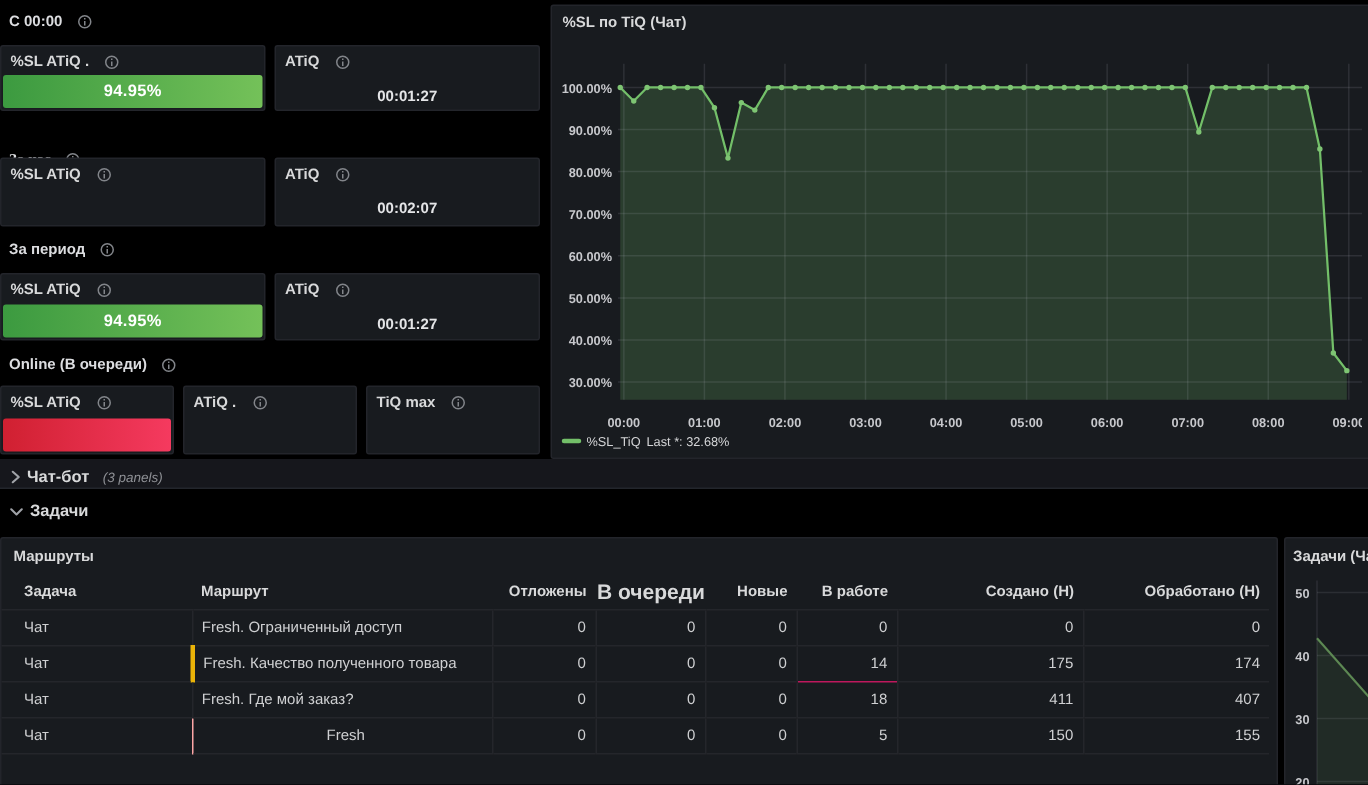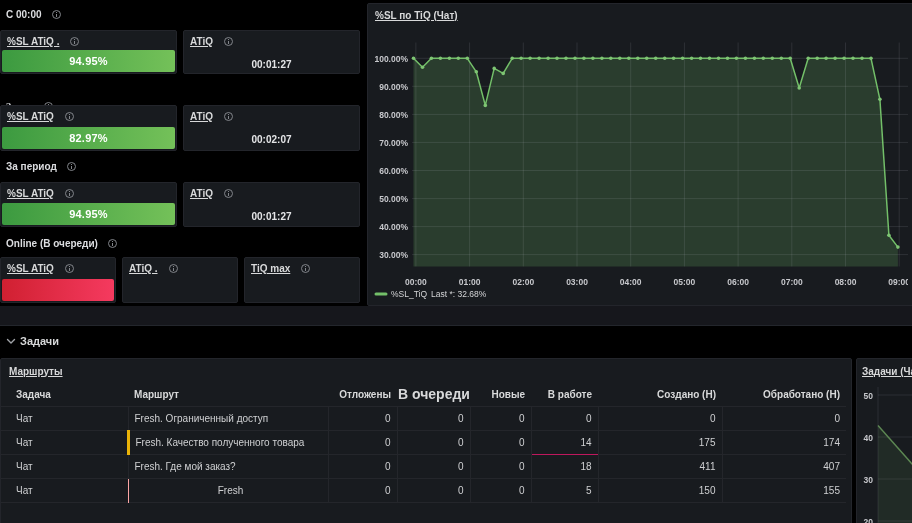--- a/index.html
+++ b/index.html
@@ -1,20 +1,20 @@
 <!DOCTYPE html>
 <html><head>
 <meta charset="utf-8">
 <style>
   html,body{margin:0;padding:0;background:#111217;}
   #wrap{position:relative;width:912px;height:523px;overflow:hidden;
         font-family:"Liberation Sans",sans-serif;background:#000000;color:#d8d9da;}
   .panel{position:absolute;background:#181b1f;border:1px solid #23252b;border-radius:2px;box-sizing:border-box;}
   .ptitle{position:absolute;left:6px;top:4px;height:12px;display:flex;align-items:center;gap:11px;
-          font-size:10px;font-weight:700;color:#d8d9da;white-space:nowrap;text-decoration:underline;}
+          font-size:10px;font-weight:700;color:#d8d9da;white-space:nowrap;}
   .sech{position:absolute;display:flex;align-items:center;gap:10px;height:12px;
         font-size:10px;font-weight:700;color:#dcdde0;white-space:nowrap;}
   .info{display:inline-block;width:9px;height:9px;border:1px solid #82858a;border-radius:50%;
         position:relative;box-sizing:border-box;flex:none;}
   .info::before{content:"";position:absolute;left:3px;top:1.5px;width:1px;height:1px;background:#82858a;}
   .info::after{content:"";position:absolute;left:3px;top:3.5px;width:1px;height:2.5px;background:#82858a;}
   .bar{position:absolute;left:1px;right:1px;bottom:1px;height:22px;border-radius:2px;
        display:flex;align-items:center;justify-content:center;
        font-size:11px;font-weight:700;color:#fff;letter-spacing:0.2px;}
   .gbar{background:linear-gradient(90deg,#3c9a40 0%,#74c159 100%);}
@@ -38,21 +38,20 @@
     <div class="ptitle">%SL ATiQ . <span class="info"></span></div>
     <div class="bar gbar">94.95%</div>
   </div>
   <div class="panel" style="left:183px;top:30px;width:177px;height:44px;">
     <div class="ptitle">ATiQ <span class="info"></span></div>
     <div class="sval">00:01:27</div>
   </div>
 
   <div class="panel" style="left:0;top:105px;width:177px;height:46px;">
     <div class="ptitle">%SL ATiQ <span class="info"></span></div>
-    <div class="bar gbar">82.97%</div>
   </div>
   <div class="panel" style="left:183px;top:105px;width:177px;height:46px;">
     <div class="ptitle">ATiQ <span class="info"></span></div>
     <div class="sval">00:02:07</div>
   </div>
 
   <div class="panel" style="left:0;top:182px;width:177px;height:45px;">
     <div class="ptitle">%SL ATiQ <span class="info"></span></div>
     <div class="bar gbar">94.95%</div>
   </div>
@@ -168,20 +167,25 @@
         <circle cx="511.9" cy="95.3" r="1.8" fill="#7ec573"></circle>
         <circle cx="520.9" cy="231.3" r="1.8" fill="#7ec573"></circle>
         <circle cx="529.9" cy="243.1" r="1.8" fill="#7ec573"></circle>
 <line x1="8" y1="290" x2="18" y2="290" stroke="#73bf69" stroke-width="3" stroke-linecap="round"></line>
 <text x="23" y="293" font-size="8.5" font-weight="400" fill="#d4d5d7">%SL_TiQ</text>
 <text x="63" y="293" font-size="8.5" font-weight="400" fill="#d4d5d7">Last *: 32.68%</text>
 </svg>
   </div>
 
   <div style="position:absolute;left:0;top:306px;width:912px;height:20px;background:#16171c;border-bottom:1px solid #23262c;box-sizing:border-box;"></div>
+  <div class="rowh" style="left:6px;top:308px;height:20px;">
+    <svg width="8" height="10" style="margin-right:4px;" viewBox="0 0 8 10">
+        <polyline points="2.5,1.5 6.5,5 2.5,8.5" fill="none" stroke="#a0a3a8" stroke-width="1.4" stroke-linecap="round" stroke-linejoin="round"></polyline>
+      </svg>Чат-бот<span class="pcount">(3 panels)</span>
+  </div>
 
   <div class="rowh" style="left:6px;top:334px;height:13px;">
     <svg width="10" height="8" style="margin-right:4px;" viewBox="0 0 10 8">
         <polyline points="1.5,2.5 5,6 8.5,2.5" fill="none" stroke="#a0a3a8" stroke-width="1.4" stroke-linecap="round" stroke-linejoin="round"></polyline>
       </svg>Задачи
   </div>
 
   <div class="panel" style="left:0;top:358px;width:852px;height:170px;">
     <div class="ptitle" style="left:8px;top:6px;">Маршруты</div>
     <div id="tbl" style="position:absolute;left:0;top:24px;width:845px;">

